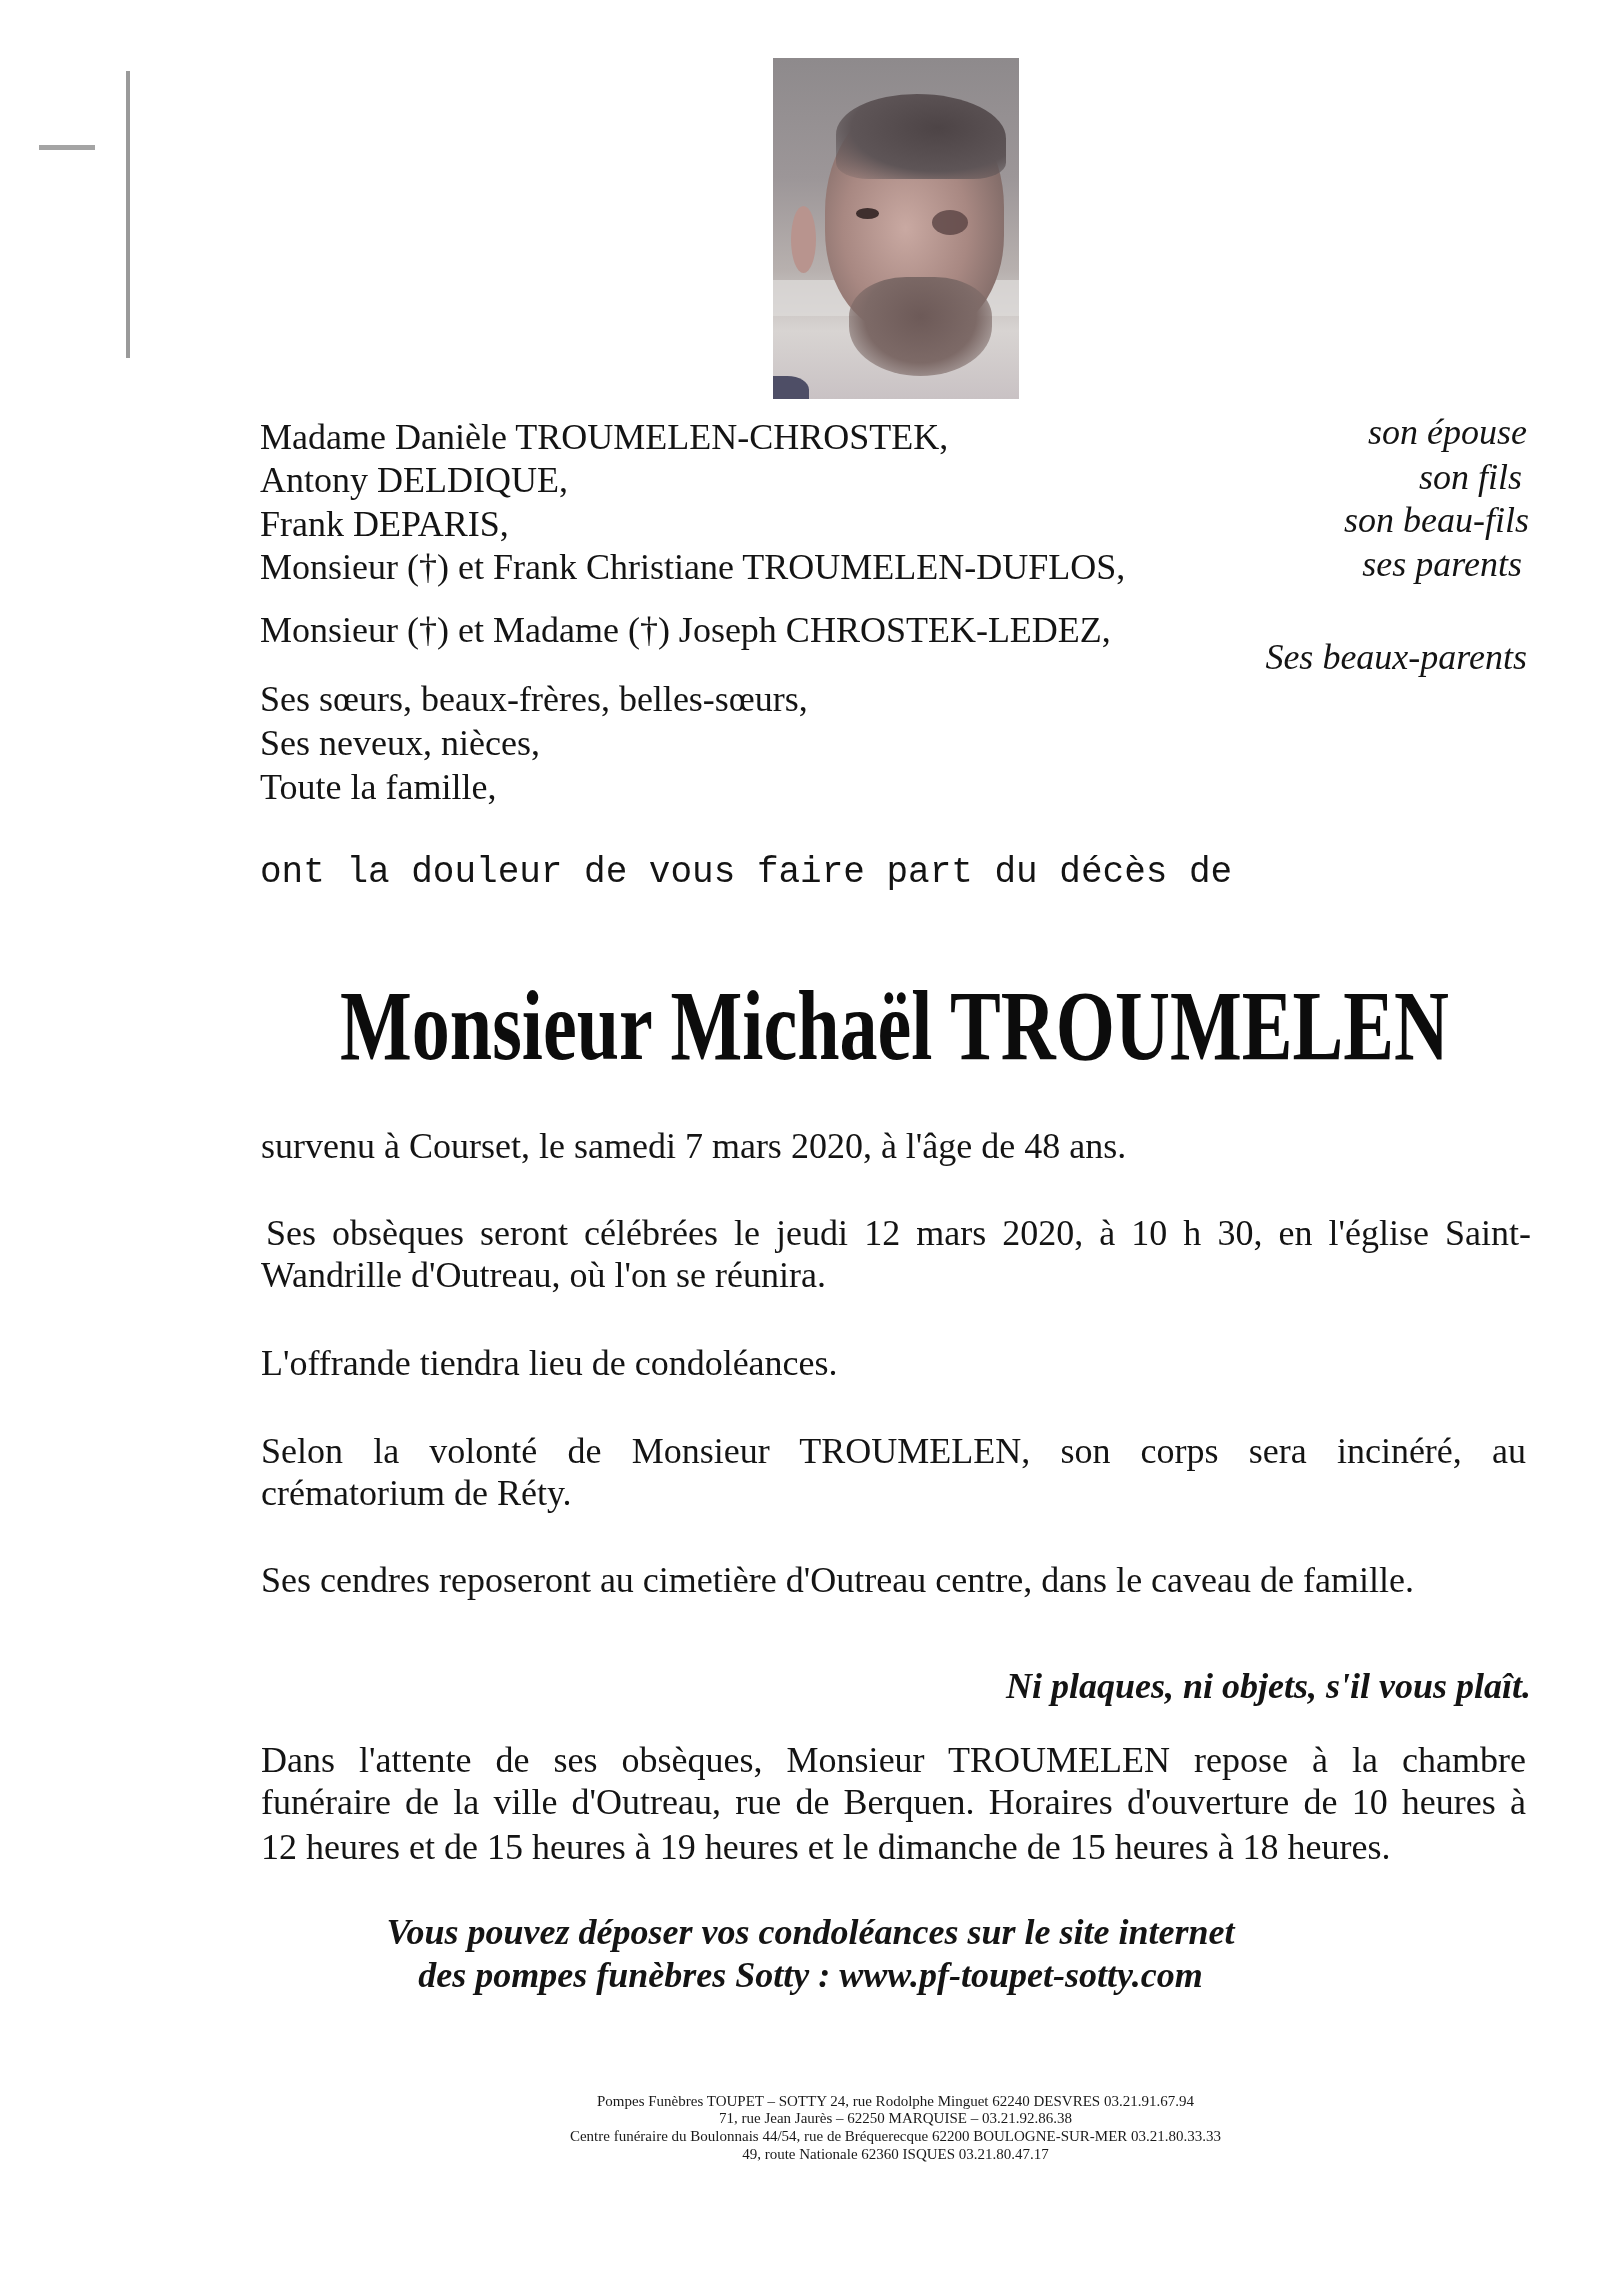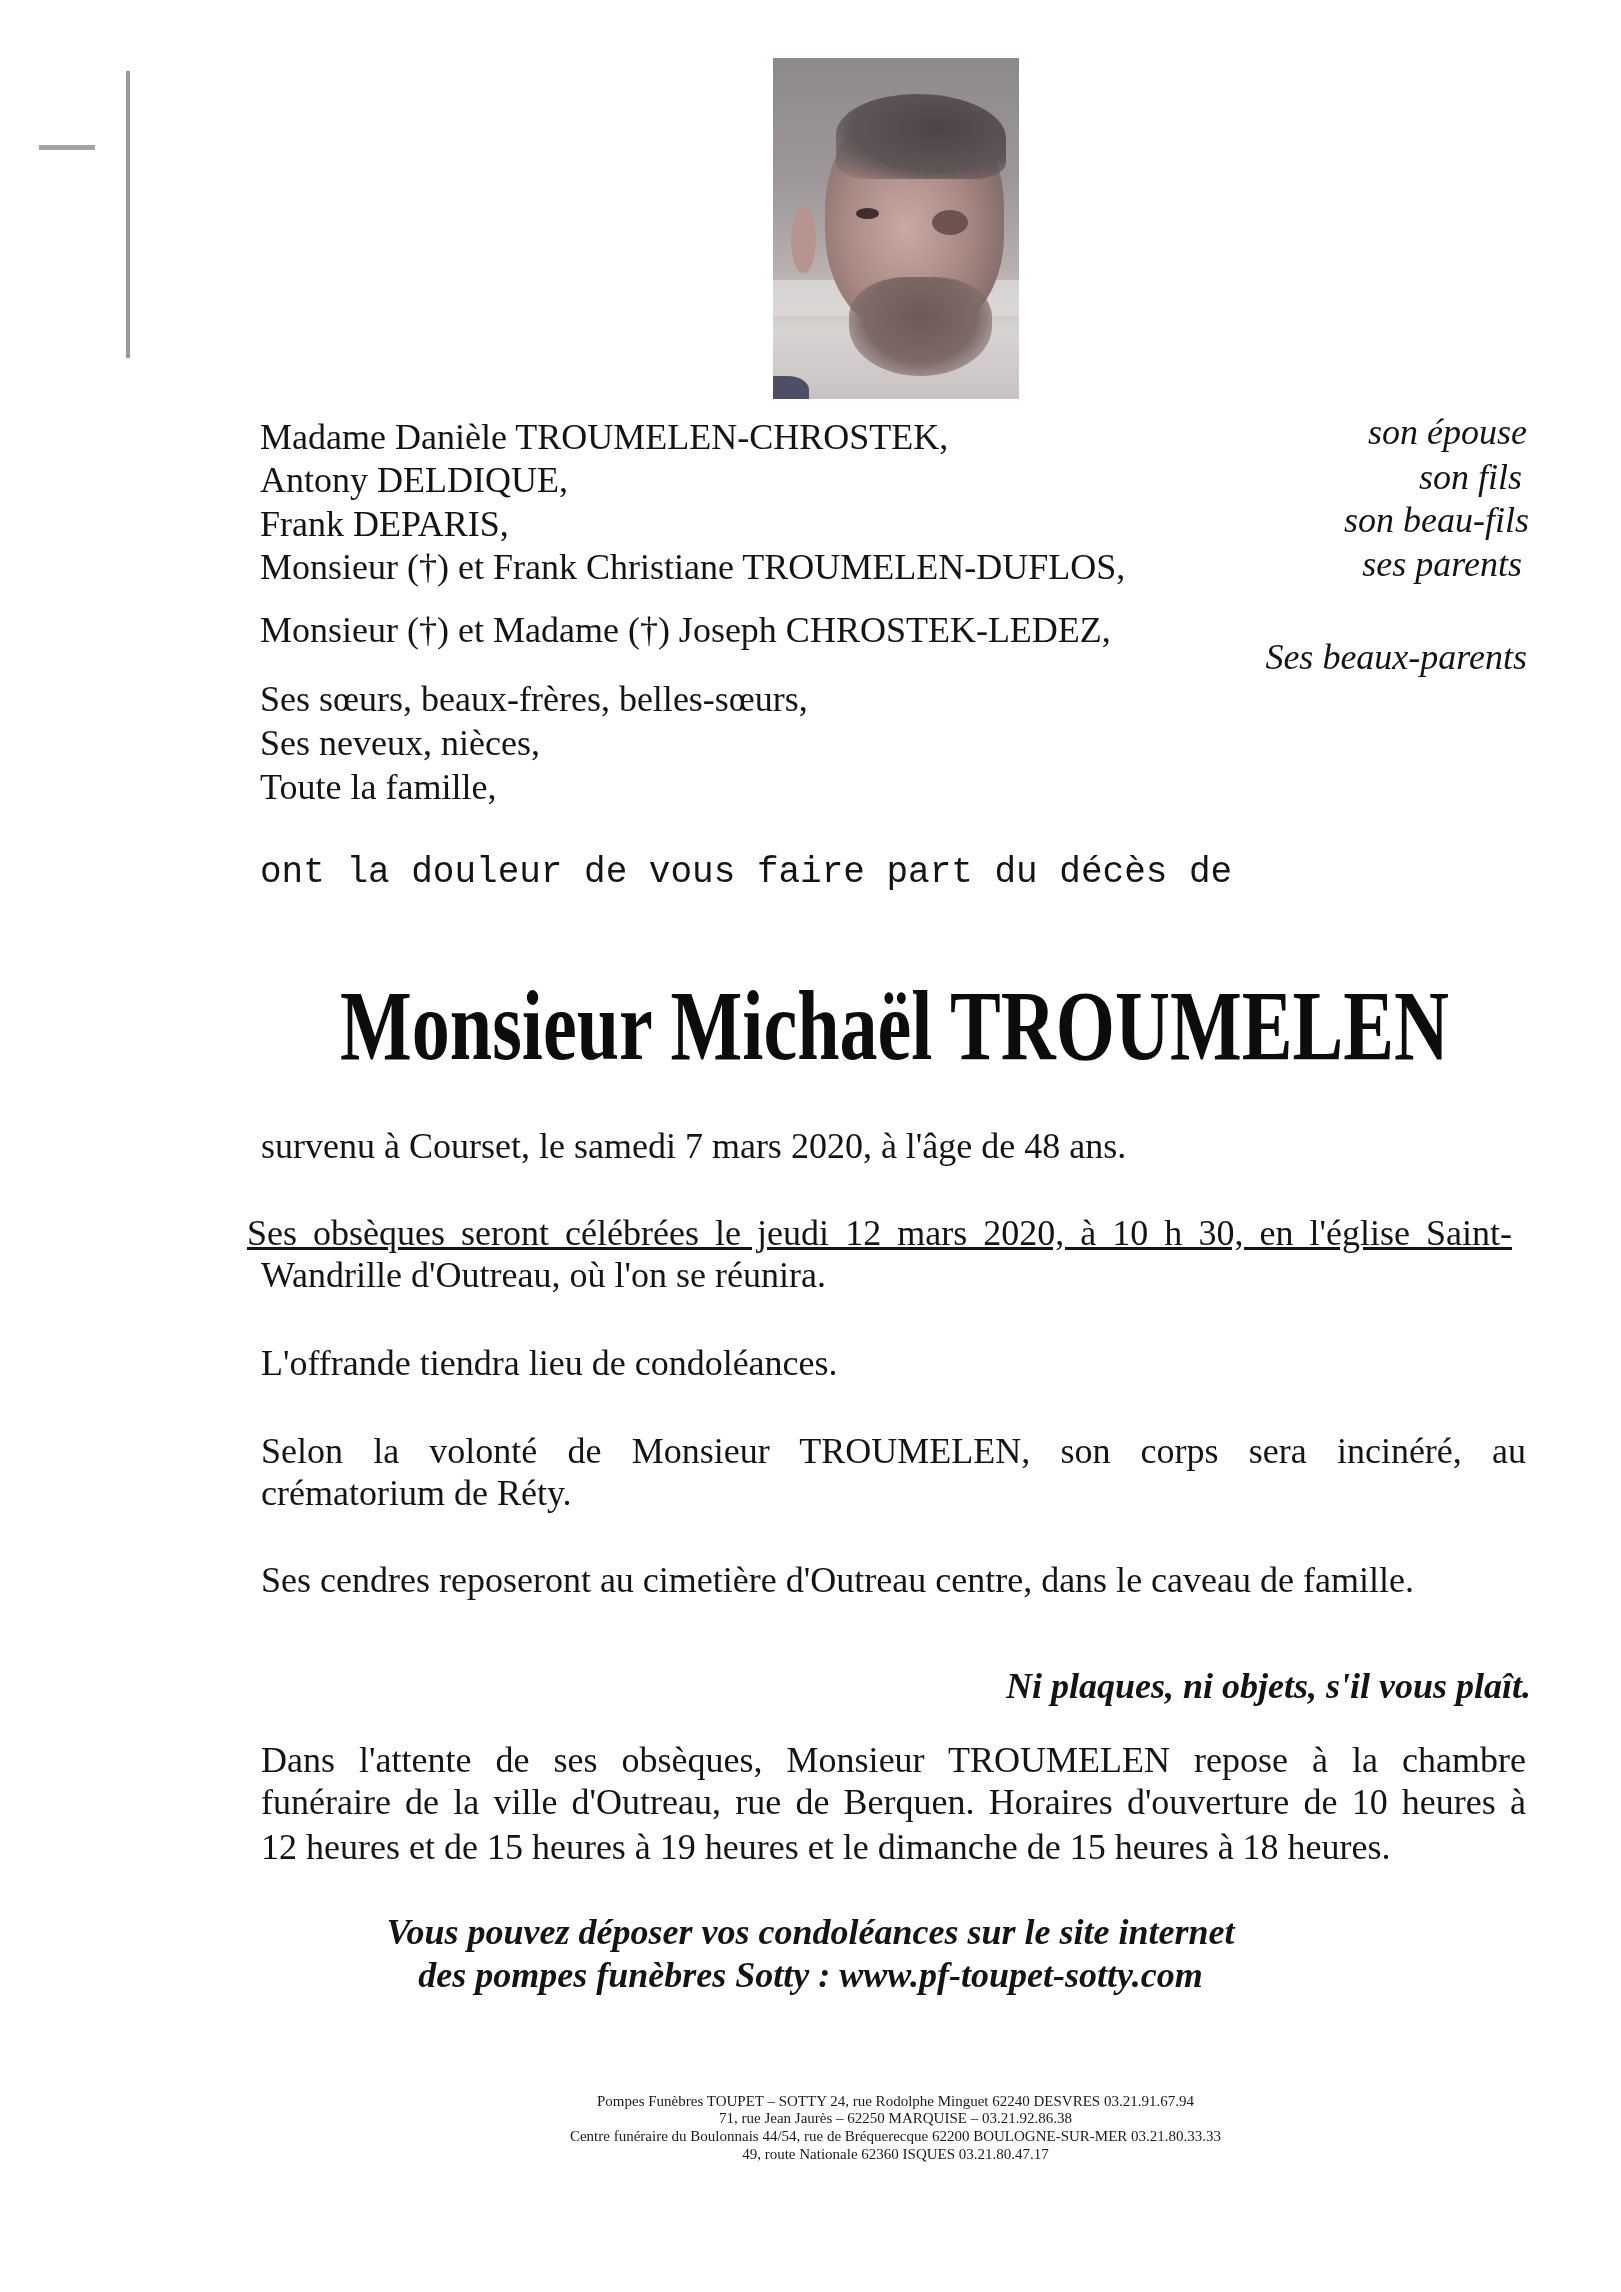--- a/index.html
+++ b/index.html
@@ -77,21 +77,21 @@
 
 <div class="abs body40" style="left:260px; top:855px;font-family:Liberation Mono, monospace;">ont la douleur de vous faire part du décès de</div>
 
 <div class="abs" style="left:340px; top:976px; width:1112px;">
   <span class="heading fit" style="transform: scaleX(0.760884);">Monsieur Michaël TROUMELEN</span>
 </div>
 
 <div class="abs body40" style="left:261px; top:1128px;">survenu à Courset, le samedi 7 mars 2020, à l'âge de 48 ans.</div>
 
 <div>
-  <div class="abs body40 justify-line" style="left:247px; top:1215px; width:1265px;text-decoration:underline;">Ses obsèques seront célébrées le jeudi 12 mars 2020, à 10 h 30, en l'église Saint-</div>
+  <div class="abs body40 justify-line" style="left:266px; top:1215px; width:1265px;">Ses obsèques seront célébrées le jeudi 12 mars 2020, à 10 h 30, en l'église Saint-</div>
   <div class="abs body40" style="left:261px; top:1257px;">Wandrille d'Outreau, où l'on se réunira.</div>
 </div>
 
 <div class="abs body40" style="left:261px; top:1345px;">L'offrande tiendra lieu de condoléances.</div>
 
 <div>
   <div class="abs body40 justify-line" style="left:261px; top:1433px; width:1265px;">Selon la volonté de Monsieur TROUMELEN, son corps sera incinéré, au</div>
   <div class="abs body40" style="left:261px; top:1475px;">crématorium de Réty.</div>
 </div>
 

